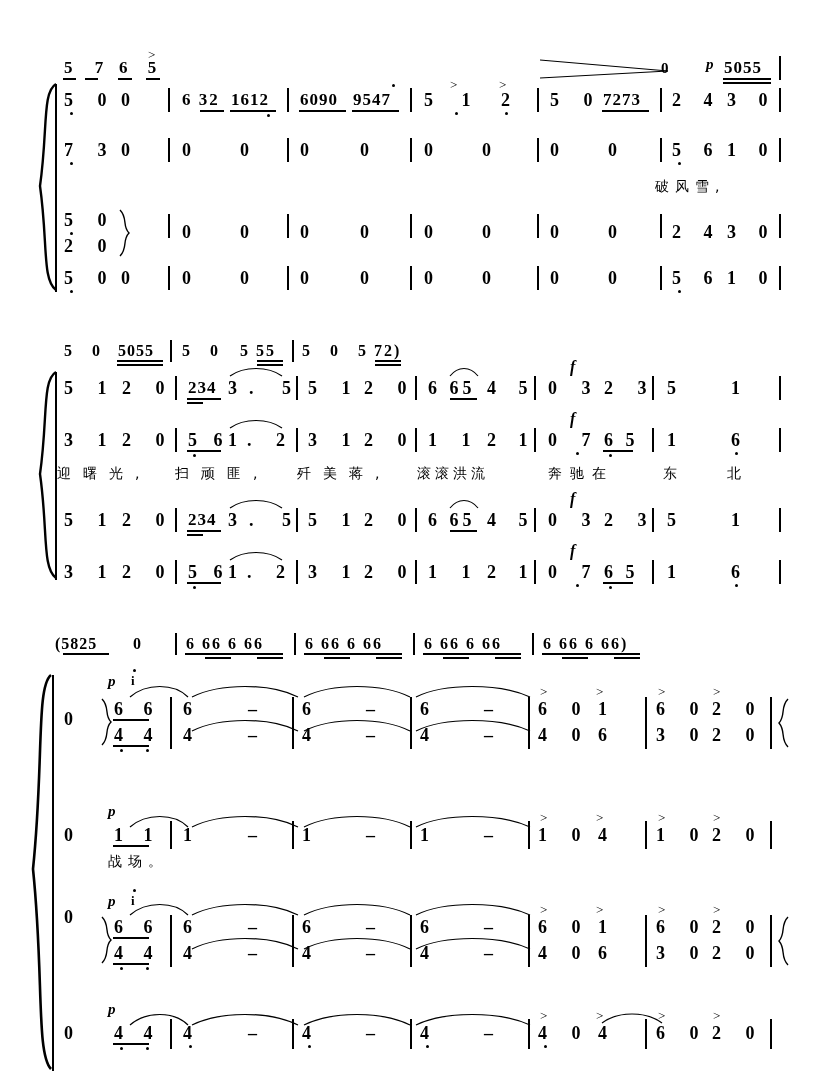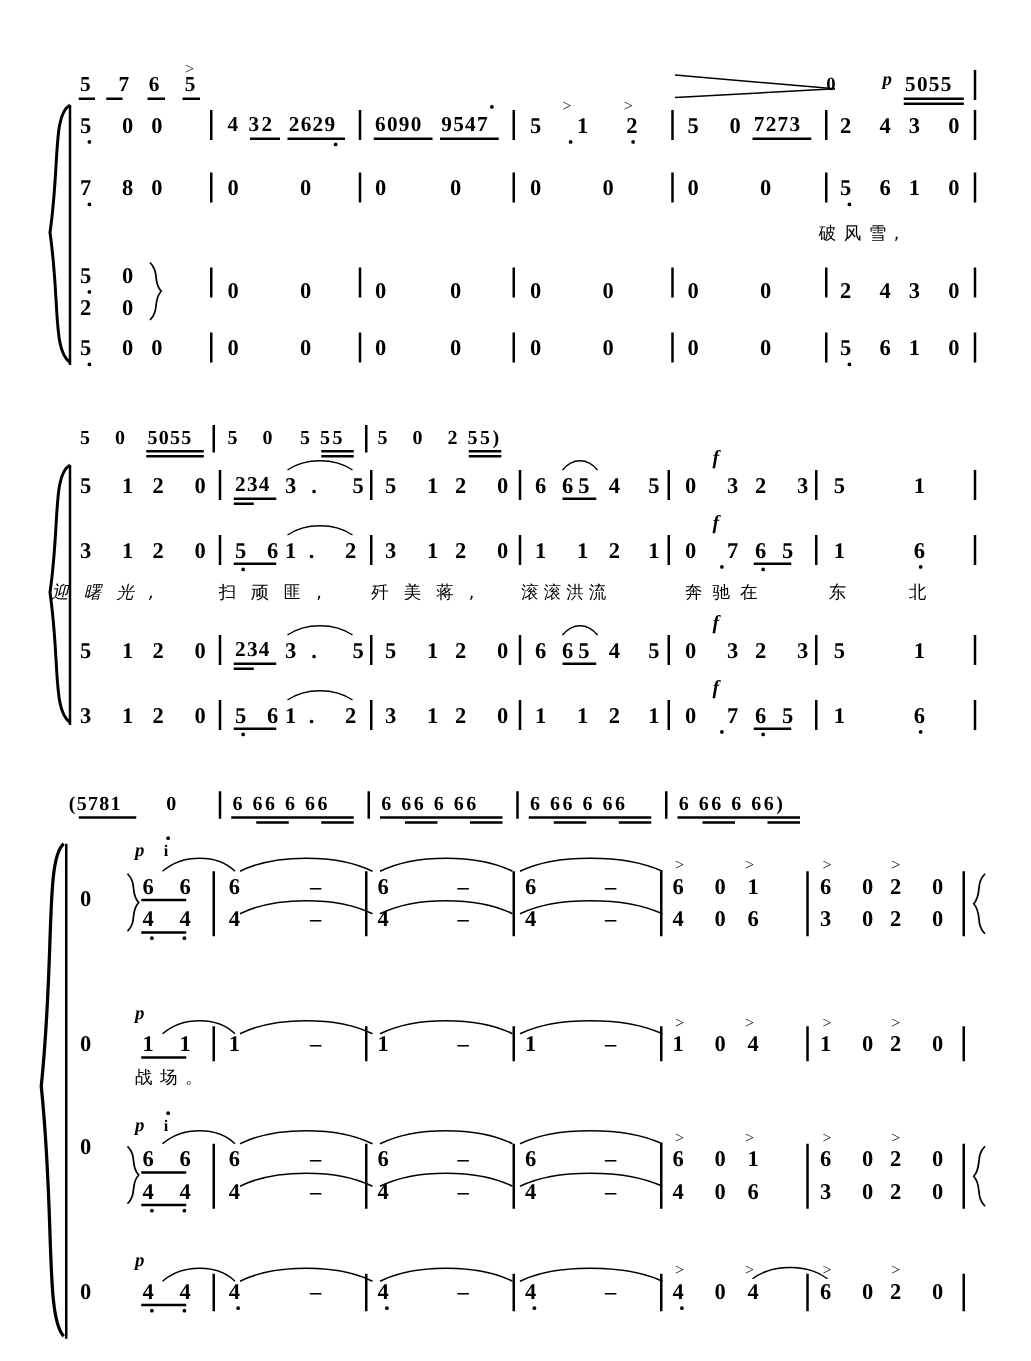--- a/index.html
+++ b/index.html
@@ -73,23 +73,23 @@
     <svg class="brace" style="left:34px;top:82px;" width="24" height="212">
       <path d="M22 2 C8 10, 14 48, 6 104 C14 160, 8 198, 22 208" stroke="#000" stroke-width="2.4" fill="none"></path>
     </svg>
     <div class="bar" style="left:55px;top:84px;height:208px;width:2.2px;"></div>
 
     <div class="abs num" style="left:64px;top:90px;font-size:18px;letter-spacing:10px;">5 0</div>
     <div class="dot" style="left:70px;top:112px;"></div>
     <div class="abs num" style="left:121px;top:90px;font-size:18px;">0</div>
     <div class="bar" style="left:168px;top:88px;height:24px;"></div>
 
-    <div class="abs num" style="left:182px;top:90px;font-size:17px;letter-spacing:2px;">4 32</div>
+    <div class="abs num" style="left:182px;top:90px;font-size:17px;letter-spacing:2px;">6 32</div>
     <div class="beam" style="left:200px;top:110px;width:24px;"></div>
-    <div class="abs num" style="left:231px;top:90px;font-size:17px;letter-spacing:1px;">2629</div>
+    <div class="abs num" style="left:231px;top:90px;font-size:17px;letter-spacing:1px;">1612</div>
     <div class="beam" style="left:230px;top:110px;width:46px;"></div>
     <div class="dot" style="left:267px;top:114px;"></div>
     <div class="bar" style="left:287px;top:88px;height:24px;"></div>
 
     <div class="abs num" style="left:300px;top:90px;font-size:17px;letter-spacing:1px;">6090</div>
     <div class="beam" style="left:299px;top:110px;width:47px;"></div>
     <div class="abs num" style="left:353px;top:90px;font-size:17px;letter-spacing:1px;">9547</div>
     <div class="beam" style="left:352px;top:110px;width:47px;"></div>
     <div class="dot" style="left:392px;top:84px;"></div>
     <div class="bar" style="left:410px;top:88px;height:24px;"></div>
@@ -105,21 +105,21 @@
 
     <div class="abs num" style="left:550px;top:90px;font-size:18px;letter-spacing:10px;">5 0</div>
     <div class="abs num" style="left:603px;top:90px;font-size:17px;letter-spacing:1px;">7273</div>
     <div class="beam" style="left:602px;top:110px;width:47px;"></div>
     <div class="bar" style="left:660px;top:88px;height:24px;"></div>
 
     <div class="abs num" style="left:672px;top:90px;font-size:18px;letter-spacing:9px;">2 4</div>
     <div class="abs num" style="left:727px;top:90px;font-size:18px;letter-spacing:9px;">3 0</div>
     <div class="bar" style="left:779px;top:88px;height:24px;"></div>
 
-    <div class="abs num" style="left:64px;top:140px;font-size:18px;letter-spacing:10px;">7 8</div>
+    <div class="abs num" style="left:64px;top:140px;font-size:18px;letter-spacing:10px;">7 3</div>
     <div class="dot" style="left:70px;top:162px;"></div>
     <div class="abs num" style="left:121px;top:140px;font-size:18px;">0</div>
     <div class="bar" style="left:168px;top:138px;height:24px;"></div>
 
     <div class="abs num" style="left:182px;top:140px;font-size:18px;">0</div>
     <div class="abs num" style="left:240px;top:140px;font-size:18px;">0</div>
     <div class="bar" style="left:287px;top:138px;height:24px;"></div>
     <div class="abs num" style="left:300px;top:140px;font-size:18px;">0</div>
     <div class="abs num" style="left:360px;top:140px;font-size:18px;">0</div>
     <div class="bar" style="left:410px;top:138px;height:24px;"></div>
@@ -188,21 +188,21 @@
     <div class="abs num" style="left:118px;top:12px;font-size:16px;letter-spacing:1px;">5055</div>
     <div class="beam" style="left:117px;top:30px;width:46px;"></div>
     <div class="beam" style="left:117px;top:34px;width:46px;"></div>
     <div class="bar" style="left:170px;top:10px;height:22px;"></div>
     <div class="abs num" style="left:182px;top:12px;font-size:16px;letter-spacing:8px;">5 0</div>
     <div class="abs num" style="left:240px;top:12px;font-size:16px;letter-spacing:2px;">5 55</div>
     <div class="beam" style="left:257px;top:30px;width:26px;"></div>
     <div class="beam" style="left:257px;top:34px;width:26px;"></div>
     <div class="bar" style="left:292px;top:10px;height:22px;"></div>
     <div class="abs num" style="left:302px;top:12px;font-size:16px;letter-spacing:8px;">5 0</div>
-    <div class="abs num" style="left:358px;top:12px;font-size:16px;letter-spacing:2px;">2 55)</div>
+    <div class="abs num" style="left:358px;top:12px;font-size:16px;letter-spacing:2px;">5 72)</div>
     <div class="beam" style="left:375px;top:30px;width:26px;"></div>
     <div class="beam" style="left:375px;top:34px;width:26px;"></div>
 
     <svg class="brace" style="left:34px;top:40px;" width="24" height="212">
       <path d="M22 2 C8 10, 14 48, 6 104 C14 160, 8 198, 22 208" stroke="#000" stroke-width="2.4" fill="none"></path>
     </svg>
     <div class="bar" style="left:55px;top:42px;height:208px;width:2.2px;"></div>
 
     <div class="abs num" style="left:64px;top:48px;font-size:18px;letter-spacing:10px;">5 1</div>
     <div class="abs num" style="left:122px;top:48px;font-size:18px;letter-spacing:10px;">2 0</div>
@@ -265,21 +265,21 @@
     <div class="abs num" style="left:604px;top:100px;font-size:18px;letter-spacing:4px;">6 5</div>
     <div class="beam" style="left:603px;top:120px;width:30px;"></div>
     <div class="dot" style="left:609px;top:124px;"></div>
     <div class="bar" style="left:652px;top:98px;height:24px;"></div>
 
     <div class="abs num" style="left:667px;top:100px;font-size:18px;">1</div>
     <div class="abs num" style="left:731px;top:100px;font-size:18px;">6</div>
     <div class="dot" style="left:735px;top:122px;"></div>
     <div class="bar" style="left:779px;top:98px;height:24px;"></div>
 
-    <div class="abs lyric" style="left:41px;top:135px;letter-spacing:12px;font-style:italic;">迎曙光,</div>
+    <div class="abs lyric" style="left:57px;top:135px;letter-spacing:12px;">迎曙光,</div>
     <div class="abs lyric" style="left:175px;top:135px;letter-spacing:12px;">扫顽匪,</div>
     <div class="abs lyric" style="left:297px;top:135px;letter-spacing:12px;">歼美蒋,</div>
     <div class="abs lyric" style="left:417px;top:135px;letter-spacing:4px;">滚滚洪流</div>
     <div class="abs lyric" style="left:548px;top:135px;letter-spacing:8px;">奔驰在</div>
     <div class="abs lyric" style="left:663px;top:135px;">东</div>
     <div class="abs lyric" style="left:727px;top:135px;">北</div>
 
     <div class="abs num" style="left:64px;top:180px;font-size:18px;letter-spacing:10px;">5 1</div>
     <div class="abs num" style="left:122px;top:180px;font-size:18px;letter-spacing:10px;">2 0</div>
     <div class="bar" style="left:175px;top:178px;height:24px;"></div>
@@ -334,21 +334,21 @@
     <div class="dot" style="left:609px;top:256px;"></div>
     <div class="bar" style="left:652px;top:230px;height:24px;"></div>
     <div class="abs num" style="left:667px;top:232px;font-size:18px;">1</div>
     <div class="abs num" style="left:731px;top:232px;font-size:18px;">6</div>
     <div class="dot" style="left:735px;top:254px;"></div>
     <div class="bar" style="left:779px;top:230px;height:24px;"></div>
   </div>
 
   <div class="system" style="top:625px;height:460px;">
 
-    <div class="abs num" style="left:55px;top:10px;font-size:16px;letter-spacing:1px;">(5781</div>
+    <div class="abs num" style="left:55px;top:10px;font-size:16px;letter-spacing:1px;">(5825</div>
     <div class="beam" style="left:63px;top:28px;width:46px;"></div>
     <div class="abs num" style="left:133px;top:10px;font-size:16px;">0</div>
     <div class="bar" style="left:175px;top:8px;height:22px;"></div>
     <div class="abs num" style="left:186px;top:10px;font-size:16px;letter-spacing:2px;">6 66 6 66</div>
     <div class="beam" style="left:185px;top:28px;width:98px;"></div>
     <div class="beam" style="left:205px;top:32px;width:26px;"></div>
     <div class="beam" style="left:257px;top:32px;width:26px;"></div>
     <div class="bar" style="left:294px;top:8px;height:22px;"></div>
     <div class="abs num" style="left:305px;top:10px;font-size:16px;letter-spacing:2px;">6 66 6 66</div>
     <div class="beam" style="left:304px;top:28px;width:98px;"></div>

